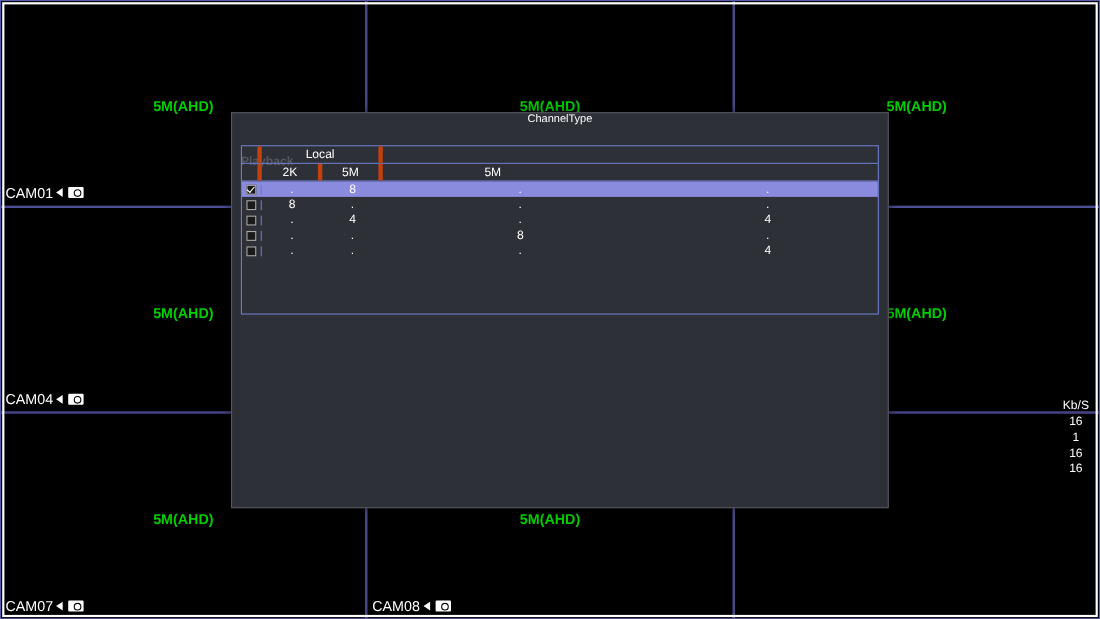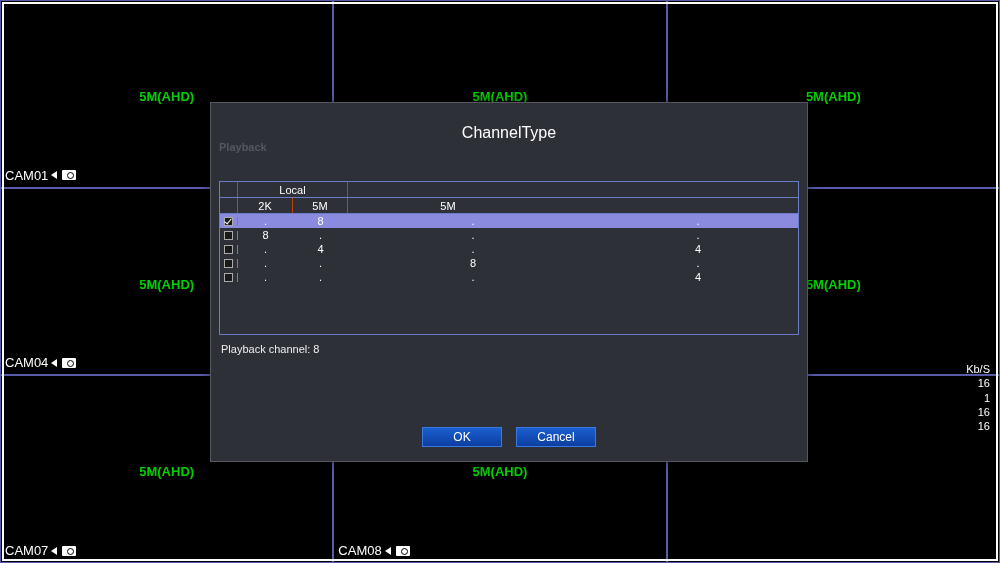--- a/index.html
+++ b/index.html
@@ -71,53 +71,53 @@
   .outer-frame {
     position: absolute;
     inset: 2px;
     border: 2px solid #fff;
     pointer-events: none;
   }
   .stats {
     position: absolute;
     right: 10px;
     top: 362px;
-    text-align: right;
+    text-align: center;
     font-size: 11px;
     color: #fff;
     line-height: 1.3;
   }
   .dialog {
     position: absolute;
     left: 210px;
     top: 102px;
     width: 598px;
     height: 360px;
     background: #2e3038;
     border: 1px solid #55575f;
     box-shadow: 0 0 10px rgba(0,0,0,0.5);
   }
   .dialog-title {
     text-align: center;
-    padding: 21px 0;
-    color: #fff;
-    font-size: 16px;
+    padding: 0 0;
+    color: #fff;
+    font-size: 10px;
   }
   .table-wrap {
     margin: 18px 8px 0 8px;
     border: 1px solid #6a7cc8;
     position: relative;
   }
   .header-row {
     display: flex;
     height: 16px;
     border-bottom: 1px solid #6a7cc8;
   }
   .hcell {
-    border-right: 1px solid #c2410c;
+    border-right: 4px solid #c2410c;
     display: flex;
     align-items: center;
     justify-content: center;
     color: #fff;
     font-size: 11px;
   }
   .subhead {
     display: flex;
     height: 16px;
     border-bottom: 1px solid #6a7cc8;
@@ -309,19 +309,14 @@
             <span class="chkbox"></span>
           </div>
         <div class="dcell" style="width:55px;">.</div>
         <div class="dcell" style="width:55px;">.</div>
         <div class="dcell" style="flex:1;">.</div>
         <div class="dcell" style="width:200px;">4</div>
       </div>
     </div>
   </div>
 
-  <div class="playback">Playback channel: 8</div>
-
-  <div class="buttons">
-    <div class="btn">OK</div>
-    <div class="btn">Cancel</div>
-  </div>
+
 </div>
 
 </body></html>

